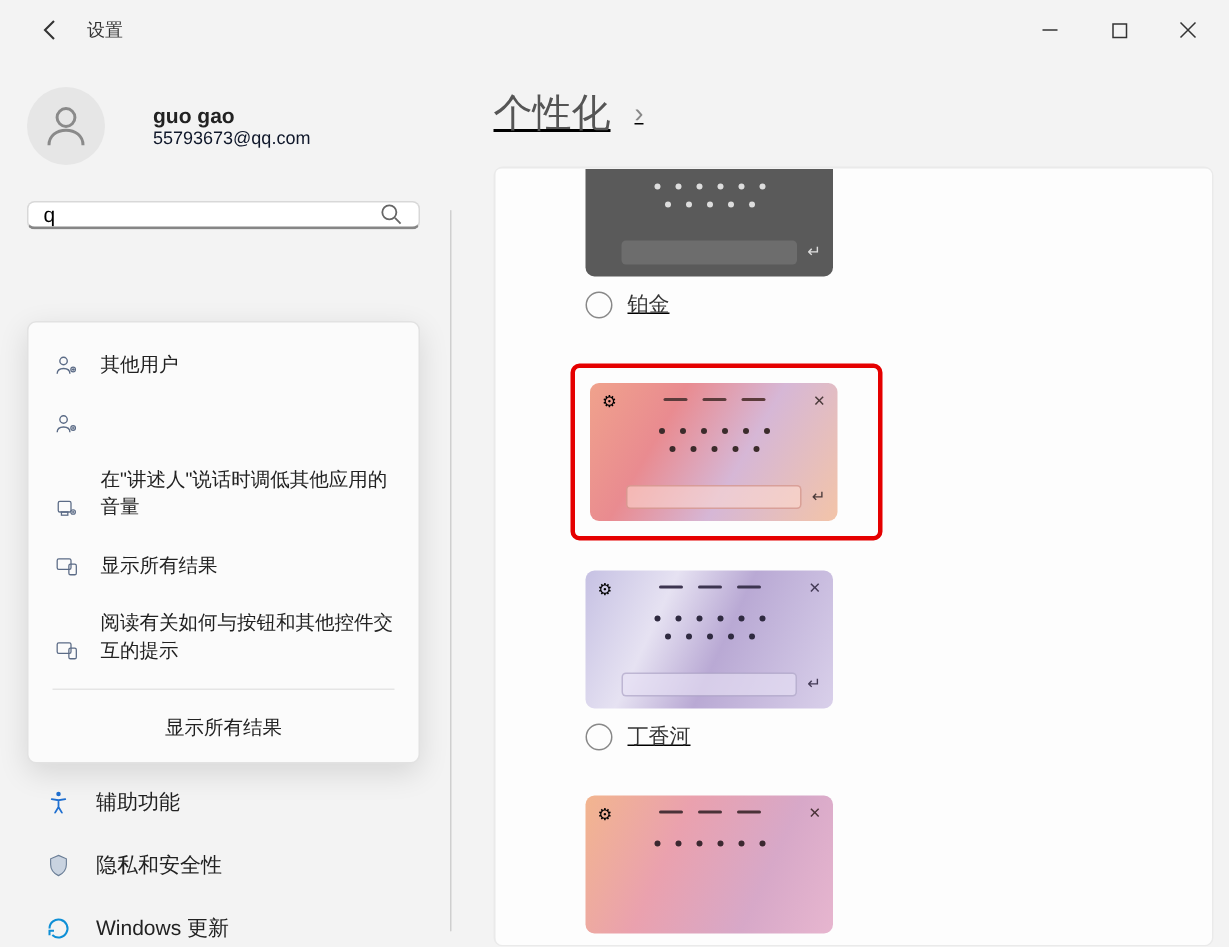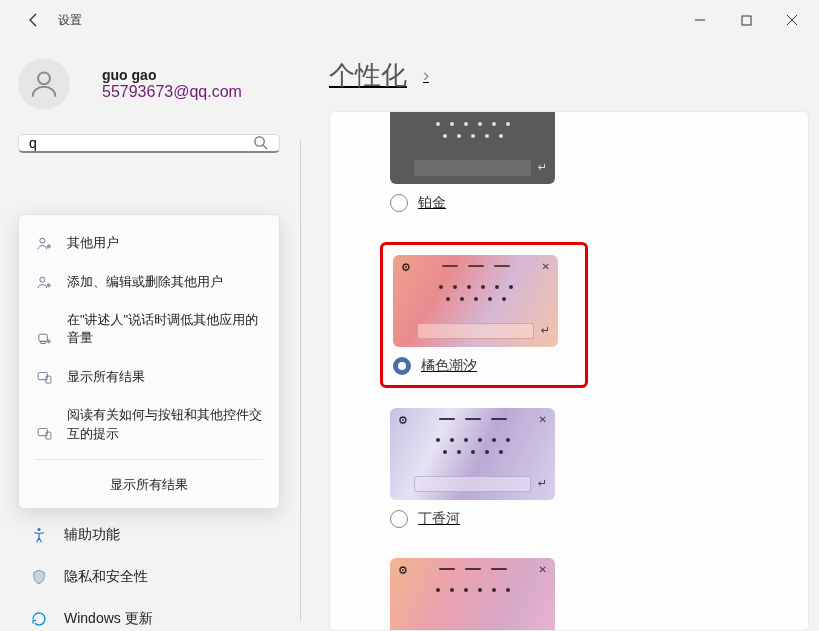--- a/index.html
+++ b/index.html
@@ -11,21 +11,21 @@
   .title { font-size: 12px; color: #333; }
   .titlebar-right { margin-left: auto; display: flex; }
   .win-btn { width: 46px; height: 36px; display: flex; align-items: center; justify-content: center; cursor: pointer; }
   
   .content { display: flex; height: calc(100% - 40px); }
   
   .sidebar { width: 300px; padding: 18px 16px 0 18px; display: flex; flex-direction: column; position: relative; }
   .user-block { display: flex; align-items: center; gap: 32px; margin-bottom: 24px; }
   .avatar { width: 52px; height: 52px; border-radius: 50%; background: #e6e6e6; display: flex; align-items: center; justify-content: center; }
   .user-name { font-size: 14px; font-weight: 600; color: #222; }
-  .user-email { font-size: 16px; color: #701a75; }
+  .user-email { font-size: 12px; color: #0f172a; }
   
   .search-box { position: relative; width: 262px; height: 34px; background: #fff; border: 1px solid #d8d8d8; border-bottom: 2px solid #868686; border-radius: 5px; display: flex; align-items: center; padding: 0 10px; }
   .search-input { flex: 1; border: none; outline: none; font-size: 14px; background: transparent; }
   .search-icon { width: 16px; height: 16px; color: #666; }
   
   .dropdown { position: absolute; top: 174px; left: 18px; width: 262px; background: #fbfbfb; border: 1px solid #e2e2e2; border-radius: 6px; box-shadow: 0 6px 20px rgba(0,0,0,0.12); padding: 8px 0; z-index: 10; }
   .dd-item { display: flex; align-items: flex-end; gap: 14px; padding: 10px 16px; cursor: pointer; }
   .dd-icon { width: 18px; height: 18px; flex-shrink: 0; margin-top: 1px; color: #555; display:flex; align-items:center; justify-content:center; }
   .dd-label { font-size: 13px; color: #222; line-height: 1.4; }
   .dd-sep { height: 1px; background: #e5e5e5; margin: 6px 16px; }
@@ -162,21 +162,20 @@
       <div class="dd-item">
         <span class="dd-icon">
             <svg width="17" height="17" viewBox="0 0 24 24">
               <circle cx="9" cy="8" r="3.5" stroke="#5b6b86" stroke-width="1.3" fill="none"></circle>
               <path d="M3 20c0-3.3 2.7-5 6-5s6 1.7 6 5" stroke="#5b6b86" stroke-width="1.3" fill="none"></path>
               <circle cx="18" cy="16" r="2.2" stroke="#5b6b86" stroke-width="1.1" fill="none"></circle>
               <line x1="18" y1="14.5" x2="18" y2="17.5" stroke="#5b6b86"></line>
               <line x1="16.5" y1="16" x2="19.5" y2="16" stroke="#5b6b86"></line>
             </svg>
           </span>
-        <span class="dd-label">添加、编辑或删除其他用户</span>
       </div>
       <div class="dd-item">
         <span class="dd-icon">
             <svg width="17" height="17" viewBox="0 0 24 24">
               <rect x="4" y="6" width="12" height="10" rx="1.5" stroke="#5b6b86" stroke-width="1.2" fill="none"></rect>
               <rect x="7" y="16" width="6" height="3" stroke="#5b6b86" stroke-width="1.2" fill="none"></rect>
               <circle cx="18" cy="16" r="2.2" stroke="#5b6b86" stroke-width="1" fill="none"></circle>
               <line x1="18" y1="14.5" x2="18" y2="17.5" stroke="#5b6b86"></line>
               <line x1="16.5" y1="16" x2="19.5" y2="16" stroke="#5b6b86"></line>
             </svg>
@@ -308,24 +307,20 @@
                   <div class="dot"></div>
                   <div class="dot"></div>
                   <div class="dot"></div>
                   <div class="dot"></div>
                   <div class="dot"></div>
                 </div>
             </div>
             <div class="kbd-space"></div>
             <div class="kbd-enter">↵</div>
           </div>
-          <div class="radio-row">
-            <div class="radio checked"></div>
-            <span class="radio-label">橘色潮汐</span>
-          </div>
         </div>
       </div>
 
       <div class="theme-block" style="margin-top:20px;">
         <div class="kbd-preview kbd-lilac">
           <div class="kbd-menu">⚙</div>
           <div class="kbd-top">
               <div class="kbd-line"></div>
               <div class="kbd-line"></div>
               <div class="kbd-line"></div>

